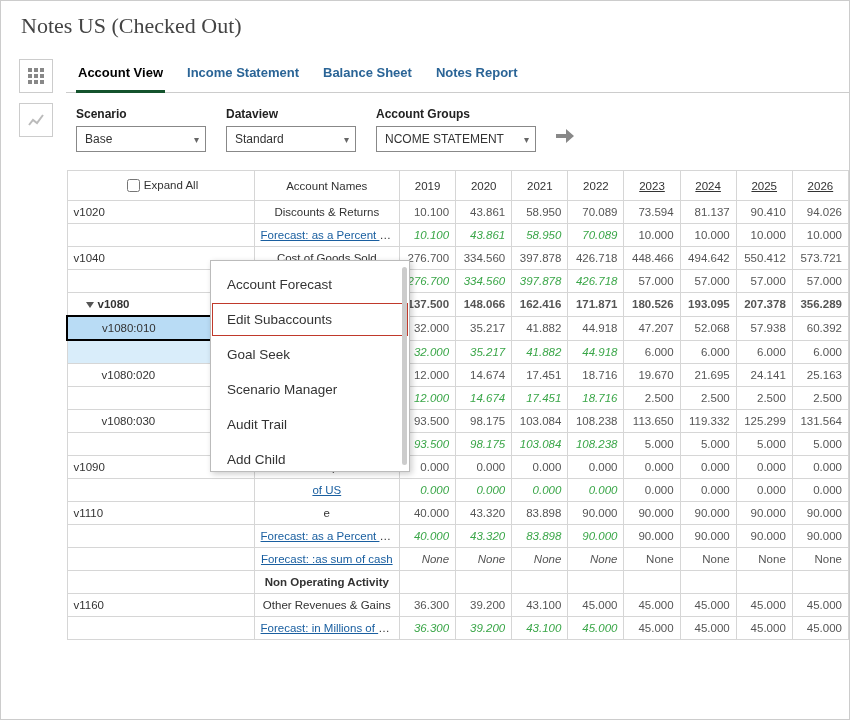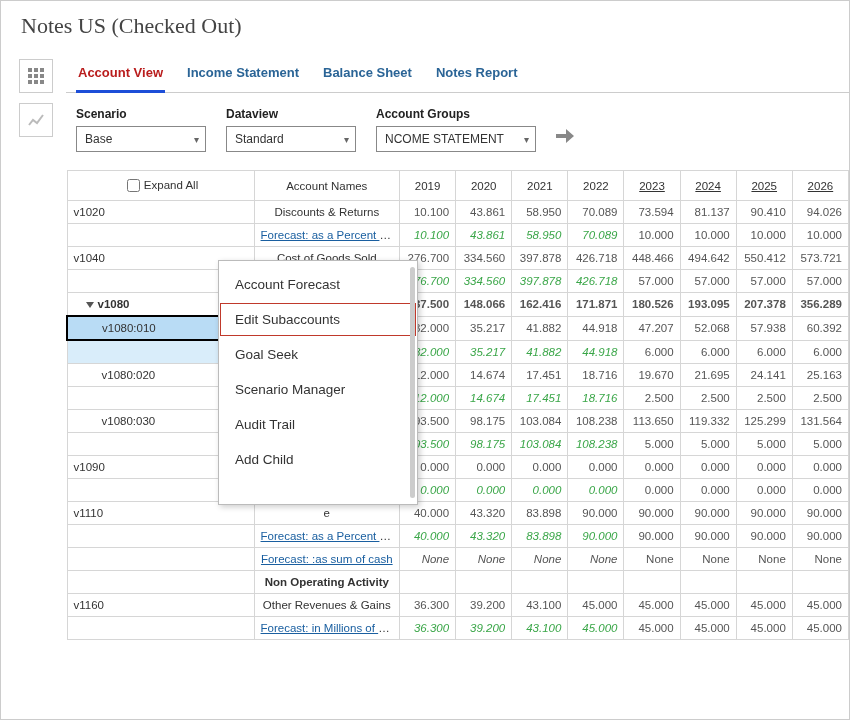--- a/index.html
+++ b/index.html
@@ -42,22 +42,22 @@
     padding: 10px 0 0 10px;
   }
   .tab {
     padding: 6px 2px 10px 2px;
     font-size: 13px;
     font-weight: 600;
     color: #2a6496;
     cursor: pointer;
   }
   .tab.active {
-    color: #b91c1c;
-    border-bottom: 3px solid #1d4ed8;
+    color: #000000;
+    border-bottom: 3px solid #14532d;
     margin-bottom: -1px;
   }
   .filter-row {
     display: flex; gap: 20px; align-items: flex-end;
     padding: 14px 10px 18px 10px;
   }
   .filter-group label {
     display: block; font-size: 12px; font-weight: 700; color: #222;
     margin-bottom: 5px;
   }
@@ -123,23 +123,22 @@
   
   .ctx-menu {
     position: absolute;
     top: 90px; left: 144px;
     width: 200px;
     background: #fff;
     border: 1px solid #bbb;
     box-shadow: 2px 2px 6px rgba(0,0,0,0.2);
     z-index: 50;
     padding: 6px 0;
-    height: 245px;
+    height: 212px;
     overflow: hidden;
-    margin-left: 8px;
   }
   .ctx-item {
     padding: 10px 16px;
     font-size: 13.5px;
     color: #333;
     cursor: pointer;
   }
   .ctx-item.highlight {
     outline: 1.5px solid #c0392b;
     outline-offset: -2px;

